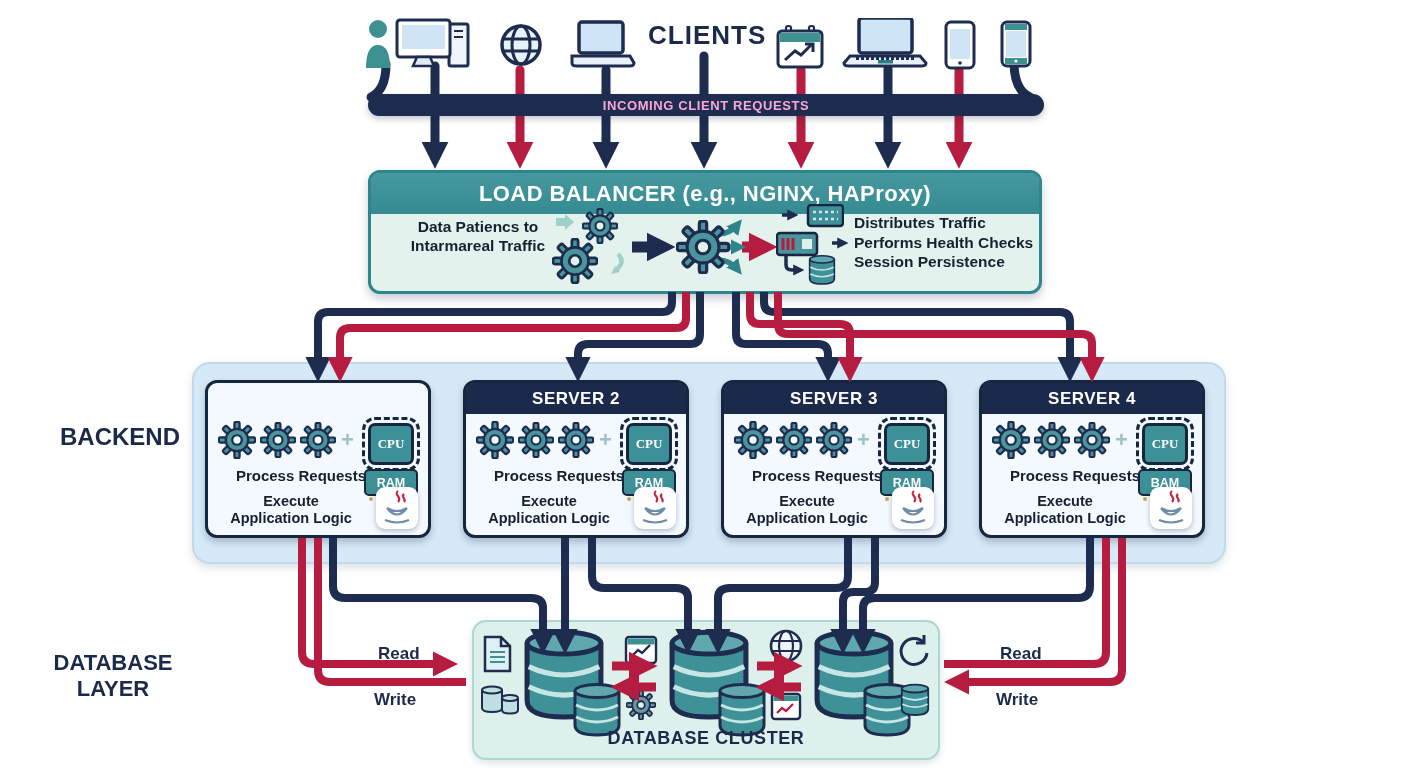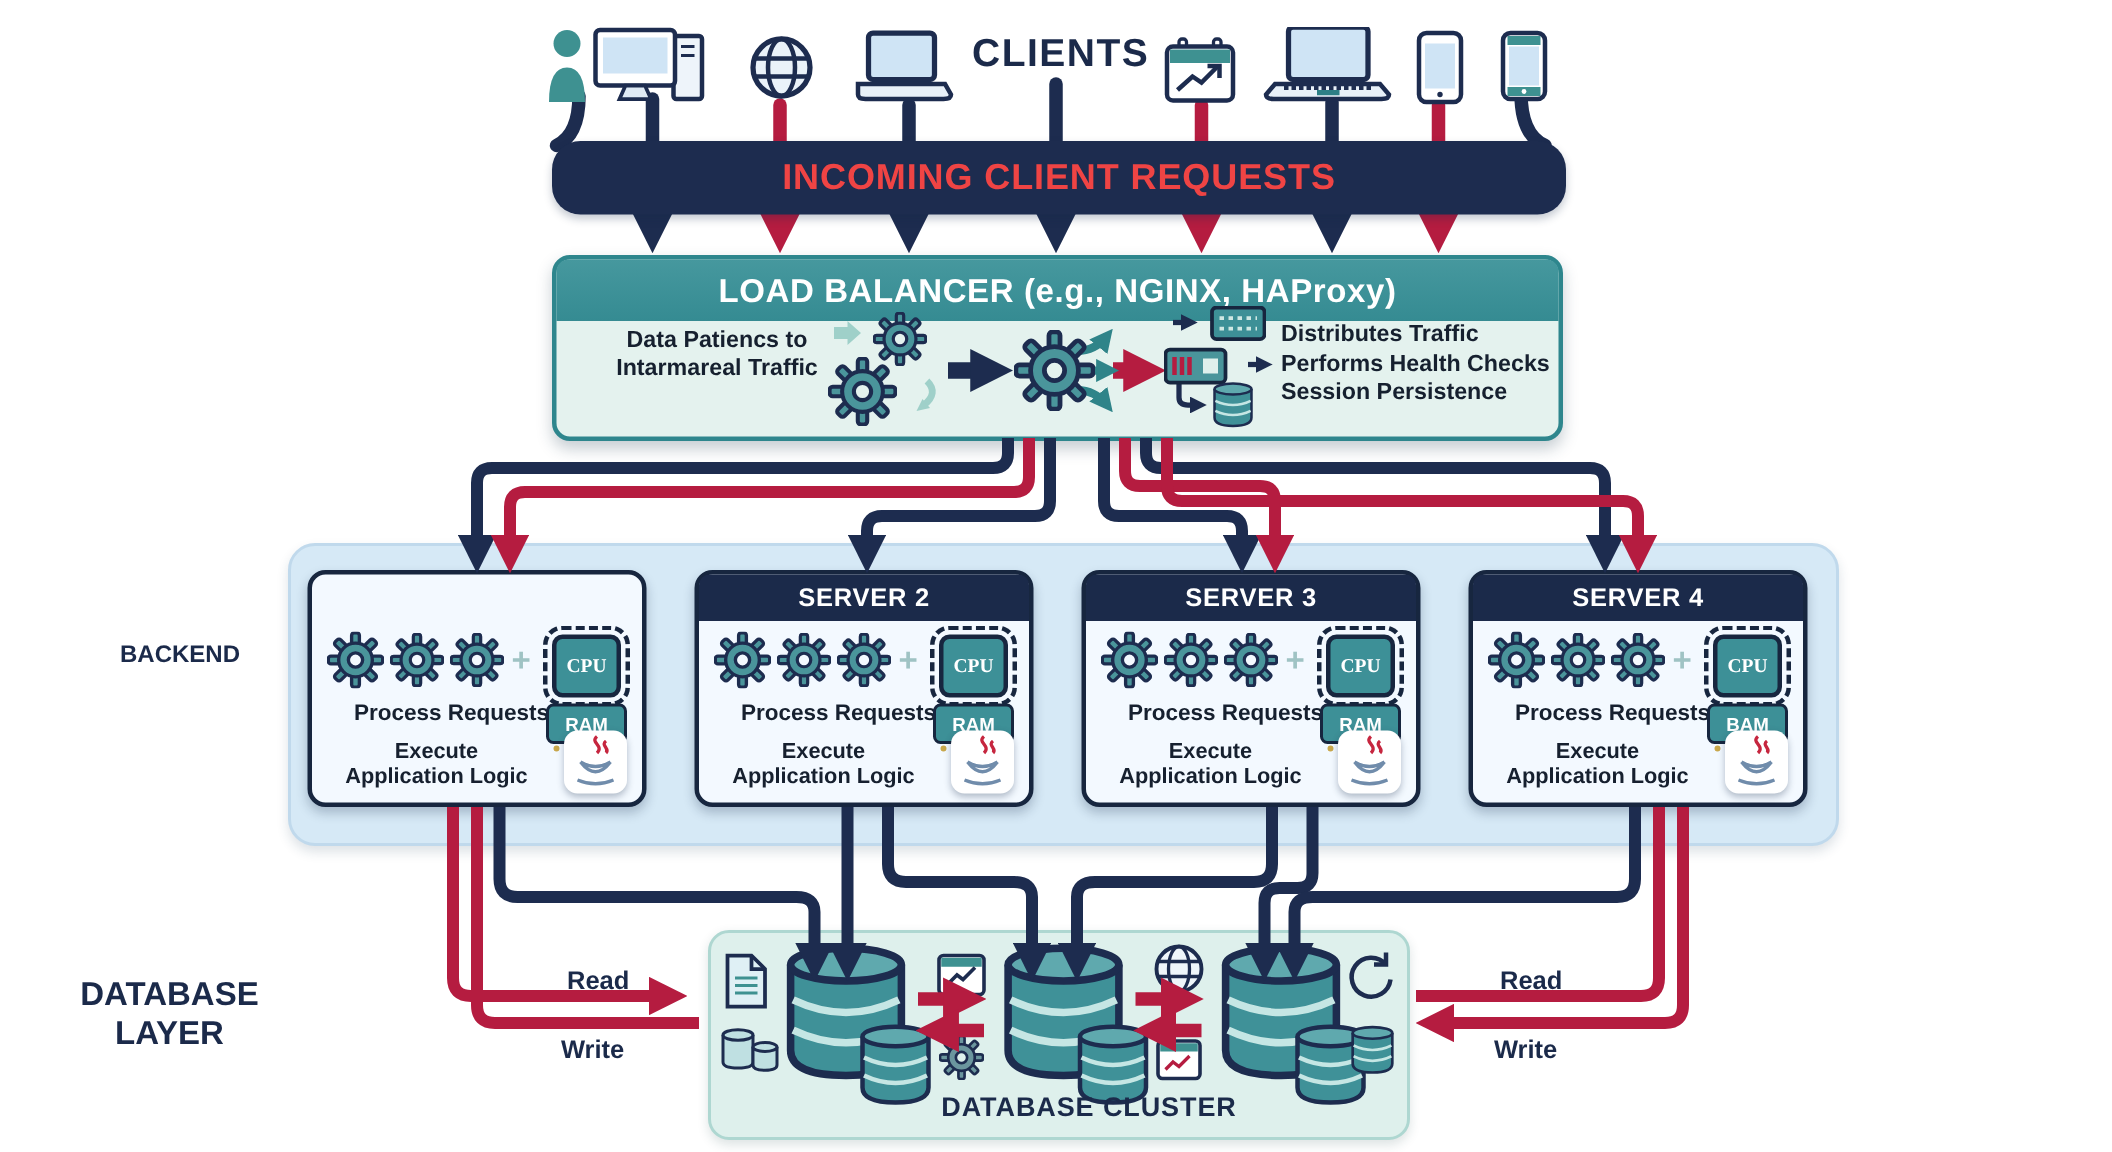--- a/index.html
+++ b/index.html
@@ -7,39 +7,39 @@
        font-family:"Liberation Sans",sans-serif;color:#1b2a4a;}
   .abs{position:absolute;}
   svg{display:block;}
   
   #lines-back{position:absolute;left:0;top:0;z-index:0;}
   .box{z-index:2;}
   #lines-front{position:absolute;left:0;top:0;z-index:3;pointer-events:none;}
   .lbl{z-index:4;}
 
   
-  .banner{left:368px;top:94px;width:676px;height:49px;background:#1d2c4f;border-radius:19px;
-          display:flex;align-items:center;justify-content:center;color:#ef4444;font-weight:bold;
-          font-size:24px;letter-spacing:.6px;box-shadow:0 3px 6px rgba(20,40,70,.25);}
+  .banner{left:368px;top:94px;width:676px;height:22px;background:#1d2c4f;border-radius:19px;
+          display:flex;align-items:center;justify-content:center;color:#f9a8d4;font-weight:bold;
+          font-size:13px;letter-spacing:.6px;box-shadow:0 3px 6px rgba(20,40,70,.25);}
 
   
   .clients-title{left:648px;top:20px;font-size:26px;font-weight:bold;letter-spacing:1px;}
 
   
   .lb{left:368px;top:170px;width:674px;height:124px;border:3px solid #2e868d;border-radius:12px;
       background:#e4f2ee;box-shadow:0 5px 10px rgba(30,60,80,.25);box-sizing:border-box;}
   .lb-head{height:41px;background:linear-gradient(#46989e,#358b92);border-radius:8px 8px 0 0;
            display:flex;align-items:center;justify-content:center;color:#fff;font-weight:bold;
            font-size:22px;letter-spacing:.4px;}
   .lb-left{left:392px;top:217px;width:172px;text-align:center;font-weight:bold;font-size:15.5px;
            line-height:19px;color:#16202f;}
   .lb-feat{left:854px;top:213px;width:190px;font-weight:bold;font-size:15.5px;line-height:19.5px;color:#16202f;}
 
   
-  .backend-lbl{left:35px;top:424px;width:170px;text-align:center;font-weight:bold;font-size:16px;line-height:26px;}
+  .backend-lbl{left:35px;top:424px;width:170px;text-align:center;font-weight:bold;font-size:24px;line-height:26px;}
   .database-lbl{left:35px;top:650px;width:156px;text-align:center;font-weight:bold;font-size:22px;line-height:26px;}
 
   
   .srv-panel{left:192px;top:362px;width:1034px;height:202px;background:#d6e9f6;border:2px solid #c0d9ec;
              border-radius:18px;box-shadow:0 4px 8px rgba(30,60,90,.15);box-sizing:border-box;}
   .server{top:380px;width:226px;height:158px;background:#f3f9ff;border:3px solid #17263f;border-radius:12px;
           box-sizing:border-box;box-shadow:0 4px 7px rgba(20,40,70,.25);}
   .s1{left:205px}.s2{left:463px}.s3{left:721px}.s4{left:979px}
   .srv-head{height:31px;background:#1b2a4a;border-radius:7px 7px 0 0;display:flex;align-items:center;
             justify-content:center;color:#fff;font-weight:bold;font-size:17px;letter-spacing:.5px;}
@@ -55,21 +55,21 @@
   .ram::after{content:"";position:absolute;left:3px;right:3px;bottom:-7px;border-bottom:4px dotted #c9a84c;}
   .exec{position:absolute;top:110px;left:4px;width:158px;text-align:center;font-weight:bold;font-size:14.5px;
         line-height:17px;color:#16202f;}
   .java{position:absolute;top:104px;right:10px;width:42px;height:42px;background:#fff;border-radius:9px;
         box-shadow:0 2px 5px rgba(20,40,70,.3);}
 
   
   .cluster{left:472px;top:620px;width:468px;height:140px;background:#def0ec;border:2px solid #aed7d1;
            border-radius:14px;box-shadow:0 3px 7px rgba(30,70,70,.15);box-sizing:border-box;}
   .cluster-title{left:472px;top:728px;width:468px;text-align:center;font-weight:bold;font-size:18px;
-                 letter-spacing:.6px;padding-left:20px;}
+                 letter-spacing:.6px;}
   .io-lbl{font-weight:bold;font-size:17px;}
 </style>
 </head>
 <body>
 
 <svg width="0" height="0" style="position:absolute">
   <defs>
     <symbol id="gear" viewBox="0 0 44 44">
       <g stroke="#1d2c4f" stroke-width="2.6">
         <g fill="currentColor">

